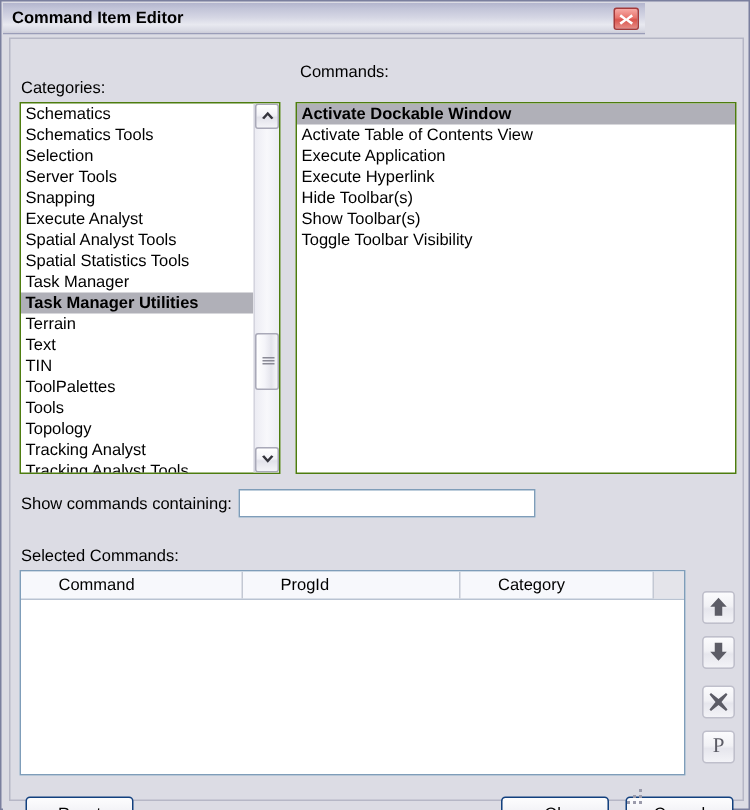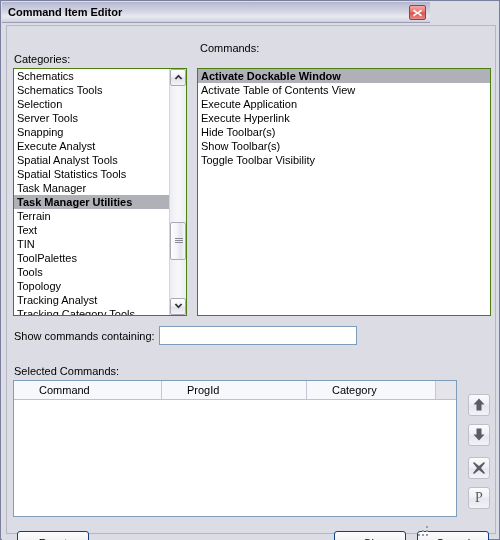--- a/index.html
+++ b/index.html
@@ -357,21 +357,21 @@
           <div class="list-item">Spatial Statistics Tools</div>
           <div class="list-item">Task Manager</div>
           <div class="list-item selected">Task Manager Utilities</div>
           <div class="list-item">Terrain</div>
           <div class="list-item">Text</div>
           <div class="list-item">TIN</div>
           <div class="list-item">ToolPalettes</div>
           <div class="list-item">Tools</div>
           <div class="list-item">Topology</div>
           <div class="list-item">Tracking Analyst</div>
-          <div class="list-item">Tracking Category Tools</div>
+          <div class="list-item">Tracking Analyst Tools</div>
         </div>
       <div class="vscroll">
         <div class="sb-btn up">
           <svg width="9" height="6" viewBox="0 0 9 6">
             <path d="M4.5 0.5 L8.3 4.6 L6.9 5.5 L4.5 2.9 L2.1 5.5 L0.7 4.6 Z" fill="#34343c"></path>
           </svg>
         </div>
         <div class="sb-track">
           <div class="sb-thumb" id="cat-thumb" style="top: 136px;">
             <div class="sb-grip">

